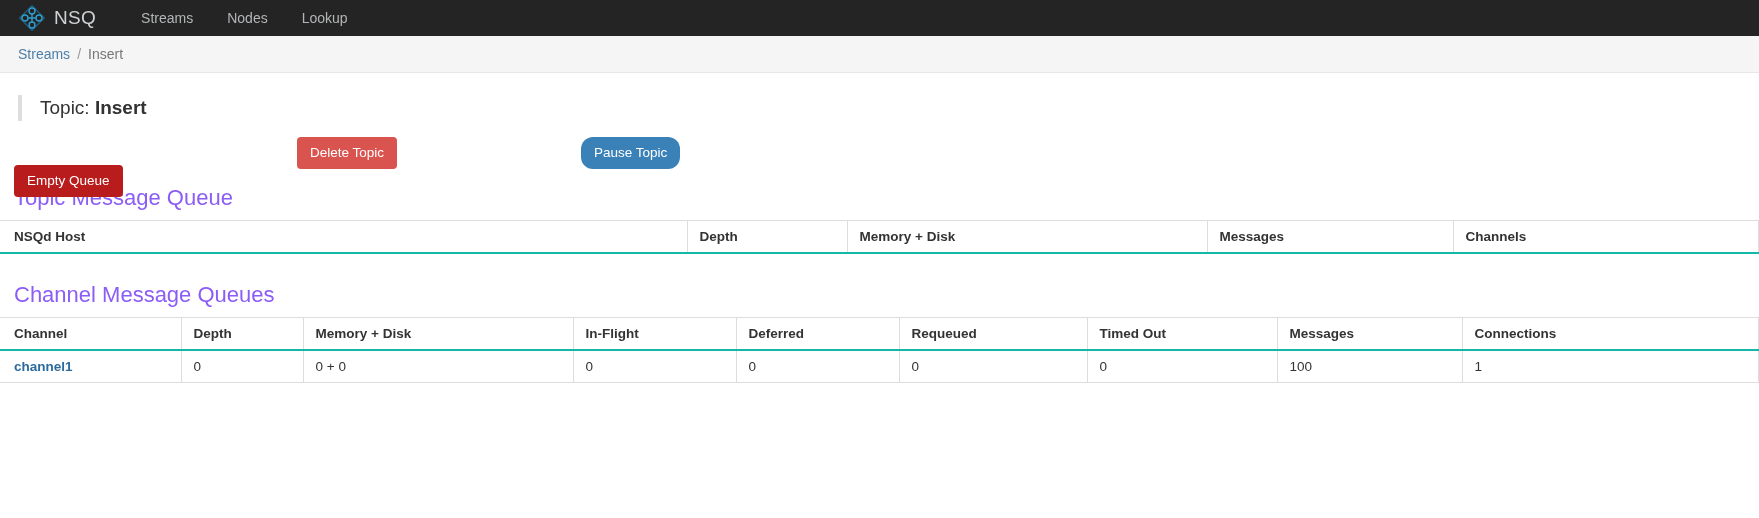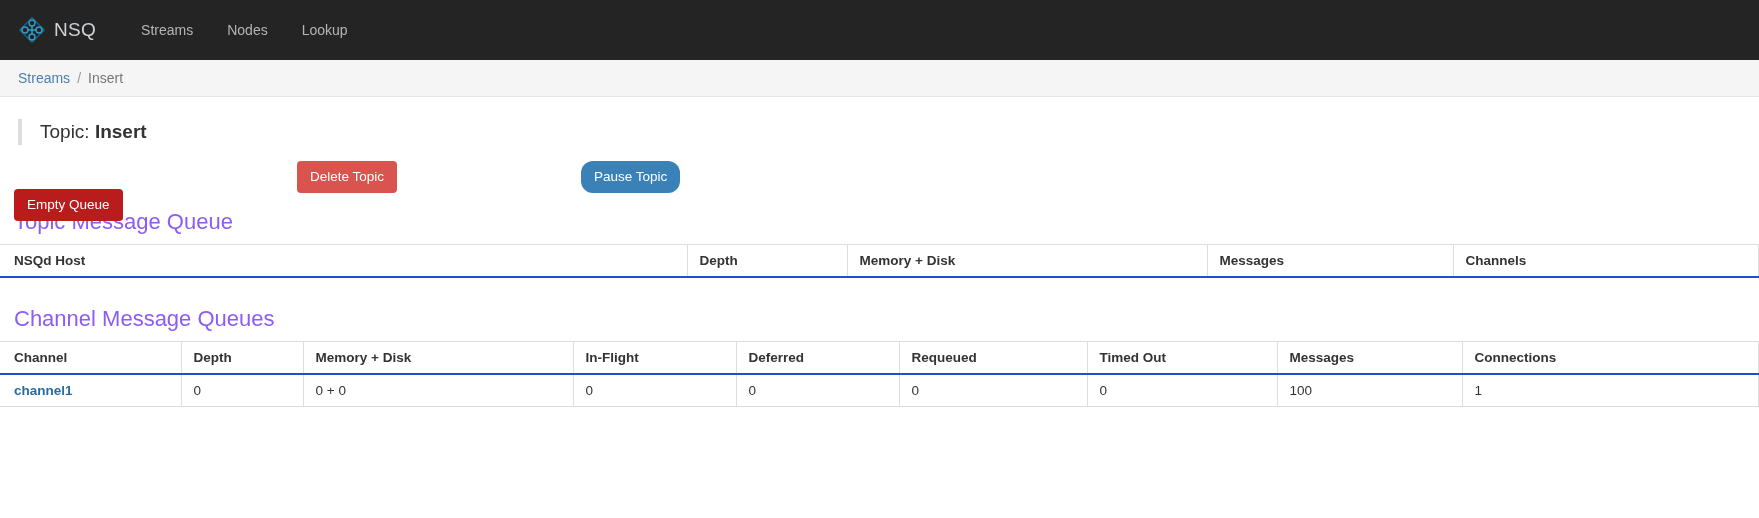--- a/index.html
+++ b/index.html
@@ -8,21 +8,21 @@
     width: 1759px; height: 518px;
     background: #ffffff;
     font-family: "Liberation Sans", sans-serif;
     font-size: 14px;
     color: #333333;
     overflow: hidden;
   }
 
   
   .navbar {
-    height: 60px;
+    height: 36px;
     background: #242424;
     display: flex;
     align-items: center;
     padding: 16px 18px;
     position: relative;
   }
   .brand {
     display: flex;
     align-items: center;
     gap: 8px;
@@ -131,21 +131,21 @@
     border-right-color: #dddddd;
     padding: 8px 12px;
     text-align: left;
     vertical-align: middle;
     white-space: nowrap;
   }
   .tbl th {
     font-weight: bold;
     color: #333333;
     border-top: 1px solid #dddddd;
-    border-bottom: 2px solid #1d4ed8;
+    border-bottom: 2px solid #14b8a6;
   }
   .tbl th:first-child, .tbl td:first-child { border-left: none; padding-left: 14px; }
   .tbl td { color: #333333; }
   .tbl tr.total-row td {
     background: #d9edf7;
     border-color: #bce8f1;
   }
   .host-x {
     color: #c9302c;
     font-weight: bold;

